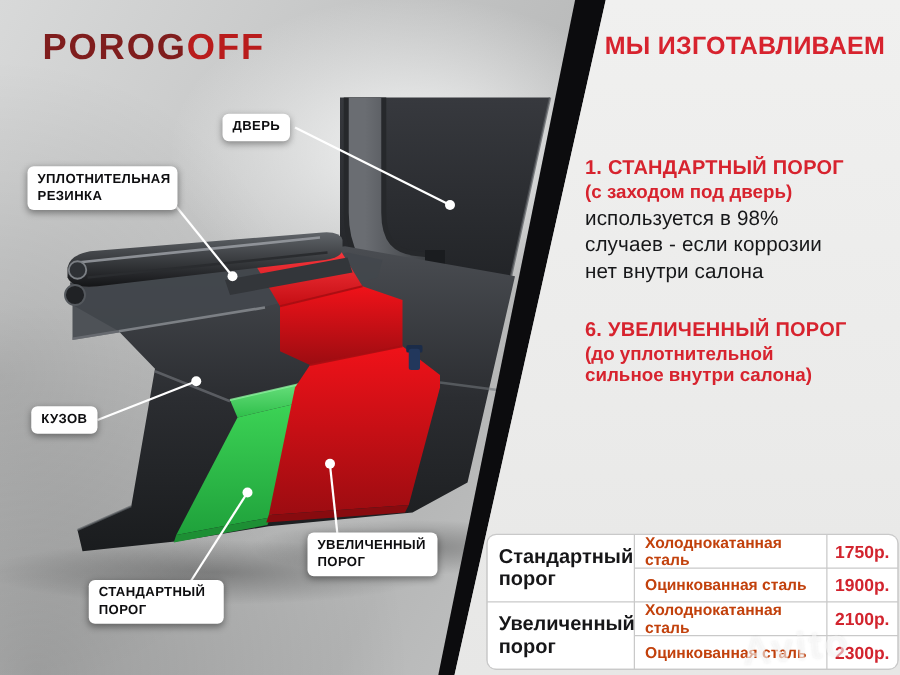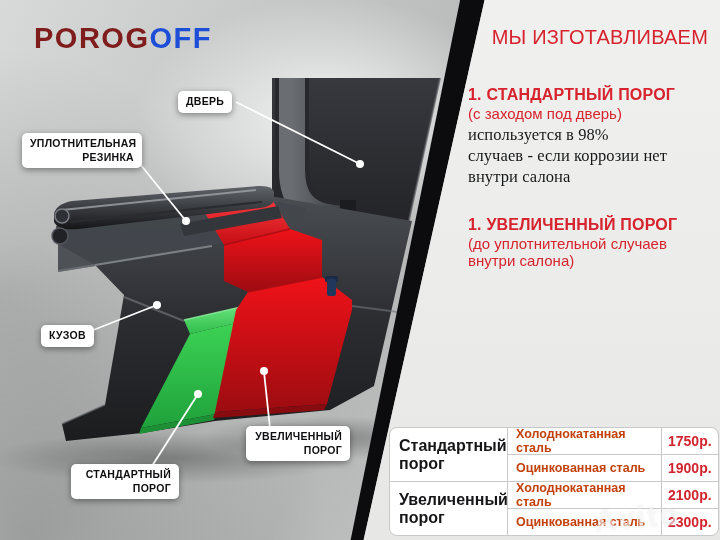--- a/index.html
+++ b/index.html
@@ -19,46 +19,46 @@
   .band{position:absolute;inset:0;z-index:2;background:#0c0c0e;
         clip-path:polygon(63.9% 0, 67.3% 0, 50.5% 100%, 48.7% 100%);}
   .panel{position:absolute;inset:0;z-index:3;
         background:linear-gradient(180deg,#f0f0ef 0%,#ebebea 60%,#e7e7e6 100%);
         clip-path:polygon(67.3% 0, 100% 0, 100% 100%, 50.5% 100%);}
 
   
   .logo{position:absolute;left:34px;top:22px;z-index:6;font-size:29px;font-weight:800;
         letter-spacing:1.5px;}
   .logo .p1{color:#7f1d1d;}
-  .logo .p2{color:#1d4ed8;}
+  .logo .p2{color:#b91c1c;}
 
   
   .callout{position:absolute;z-index:6;background:#fff;border-radius:5px;
         padding:4px 8px;font-size:10.5px;font-weight:bold;letter-spacing:.3px;
-        color:#0e0e10;text-align:right;line-height:1.3;
+        color:#0e0e10;text-align:left;line-height:1.3;
         box-shadow:0 2px 6px rgba(0,0,0,.40);}
   .co-door{left:178px;top:91px;}
   .co-seal{left:22px;top:133px;width:104px;}
-  .co-body{left:25px;top:325px;margin-left:16px;}
+  .co-body{left:25px;top:325px;}
   .co-increased{left:246px;top:426px;width:88px;}
   .co-standard{left:71px;top:464px;width:92px;}
 
   
   .heading{position:absolute;right:12px;top:26px;z-index:5;text-align:right;
-        font-weight:400;font-size:20px;line-height:22px;letter-spacing:.2px;}
+        font-weight:700;font-size:20px;line-height:22px;letter-spacing:.2px;}
   .heading .h1{color:#d7232e;}
   .heading .h2{color:#141416;}
 
-  .info-item{position:absolute;left:468px;width:200px;z-index:5;}
+  .info-item{position:absolute;left:468px;width:200px;z-index:5;margin-top:40px;}
   .item-1{top:86px;}
   .item-2{top:216px;}
   .item-title{font-size:16px;font-weight:800;color:#d7232e;white-space:nowrap;letter-spacing:.2px;}
-  .item-sub{font-size:15px;font-weight:normal;color:#d7232e;line-height:1.15;margin-top:1px;}
+  .item-sub{font-size:15px;font-weight:bold;color:#d7232e;line-height:1.15;margin-top:1px;}
   .item-body{font-size:16.5px;font-weight:500;color:#17181a;line-height:1.27;
-        letter-spacing:.1px;margin-top:3px;font-family:Liberation Serif, serif;}
+        letter-spacing:.1px;margin-top:3px;}
 
   
   .ptable{position:absolute;left:389px;top:427px;z-index:5;
         display:grid;grid-template-columns:117px 153px 56px;
         grid-auto-rows:26px;gap:1px;background:#c9c9c9;
         border:1px solid #c9c9c9;border-radius:8px;overflow:hidden;}
   .ptable .cell{background:#fff;display:flex;align-items:center;}
   .cell-product{grid-column:1;grid-row:span 2;font-size:16px;font-weight:bold;
         color:#161618;line-height:1.1;padding:2px 4px 2px 9px;}
   .cell-material{font-size:12.5px;font-weight:bold;color:#c2410c;padding-left:8px;}
@@ -203,22 +203,22 @@
     <div class="h1">МЫ ИЗГОТАВЛИВАЕМ</div>
   </div>
 
   <div class="info-item item-1">
     <div class="item-title">1. СТАНДАРТНЫЙ ПОРОГ</div>
     <div class="item-sub">(с заходом под дверь)</div>
     <div class="item-body">используется в 98% случаев - если коррозии нет внутри салона</div>
   </div>
 
   <div class="info-item item-2">
-    <div class="item-title">1. УВЕЛИЧЕННЫЙ ПОРОГ</div>
-    <div class="item-sub">(до уплотнительной случаев внутри салона)</div>
+    <div class="item-title">6. УВЕЛИЧЕННЫЙ ПОРОГ</div>
+    <div class="item-sub">(до уплотнительной сильное внутри салона)</div>
   </div>
 
   <div class="ptable">
     <div class="cell cell-product">Стандартный порог</div>
     <div class="cell cell-material">Холоднокатанная сталь</div>
     <div class="cell cell-price">1750р.</div>
     <div class="cell cell-material">Оцинкованная сталь</div>
     <div class="cell cell-price">1900р.</div>
     <div class="cell cell-product">Увеличенный порог</div>
     <div class="cell cell-material">Холоднокатанная сталь</div>

